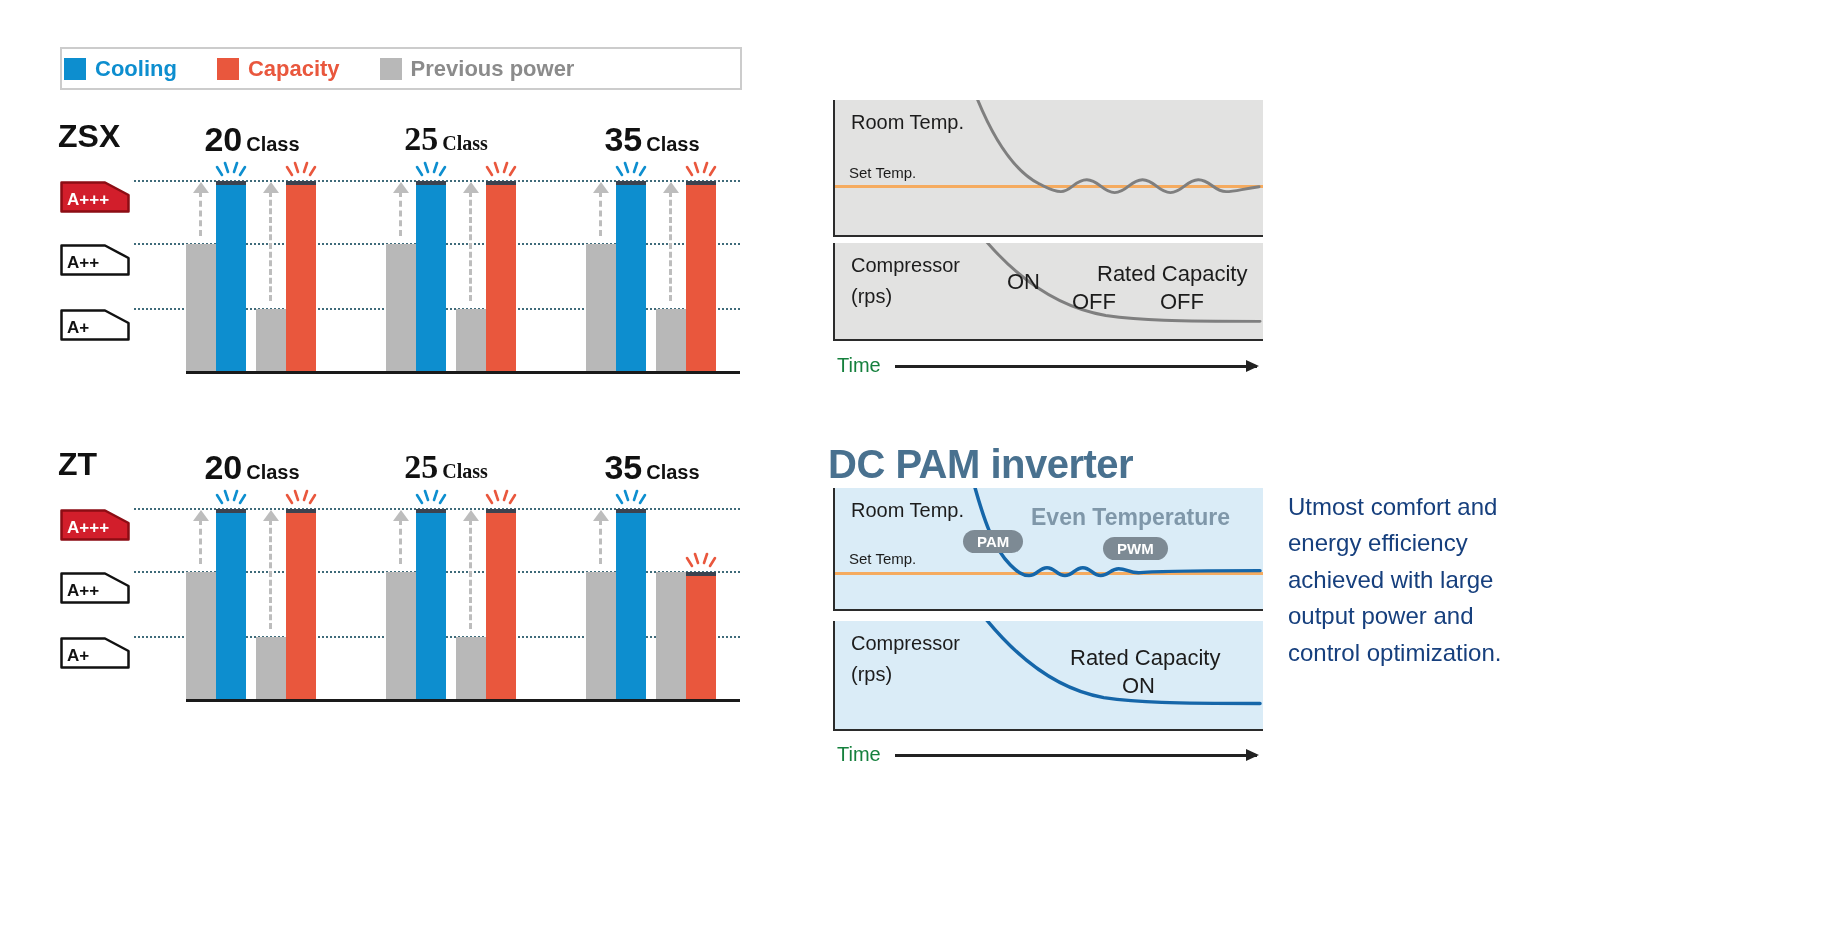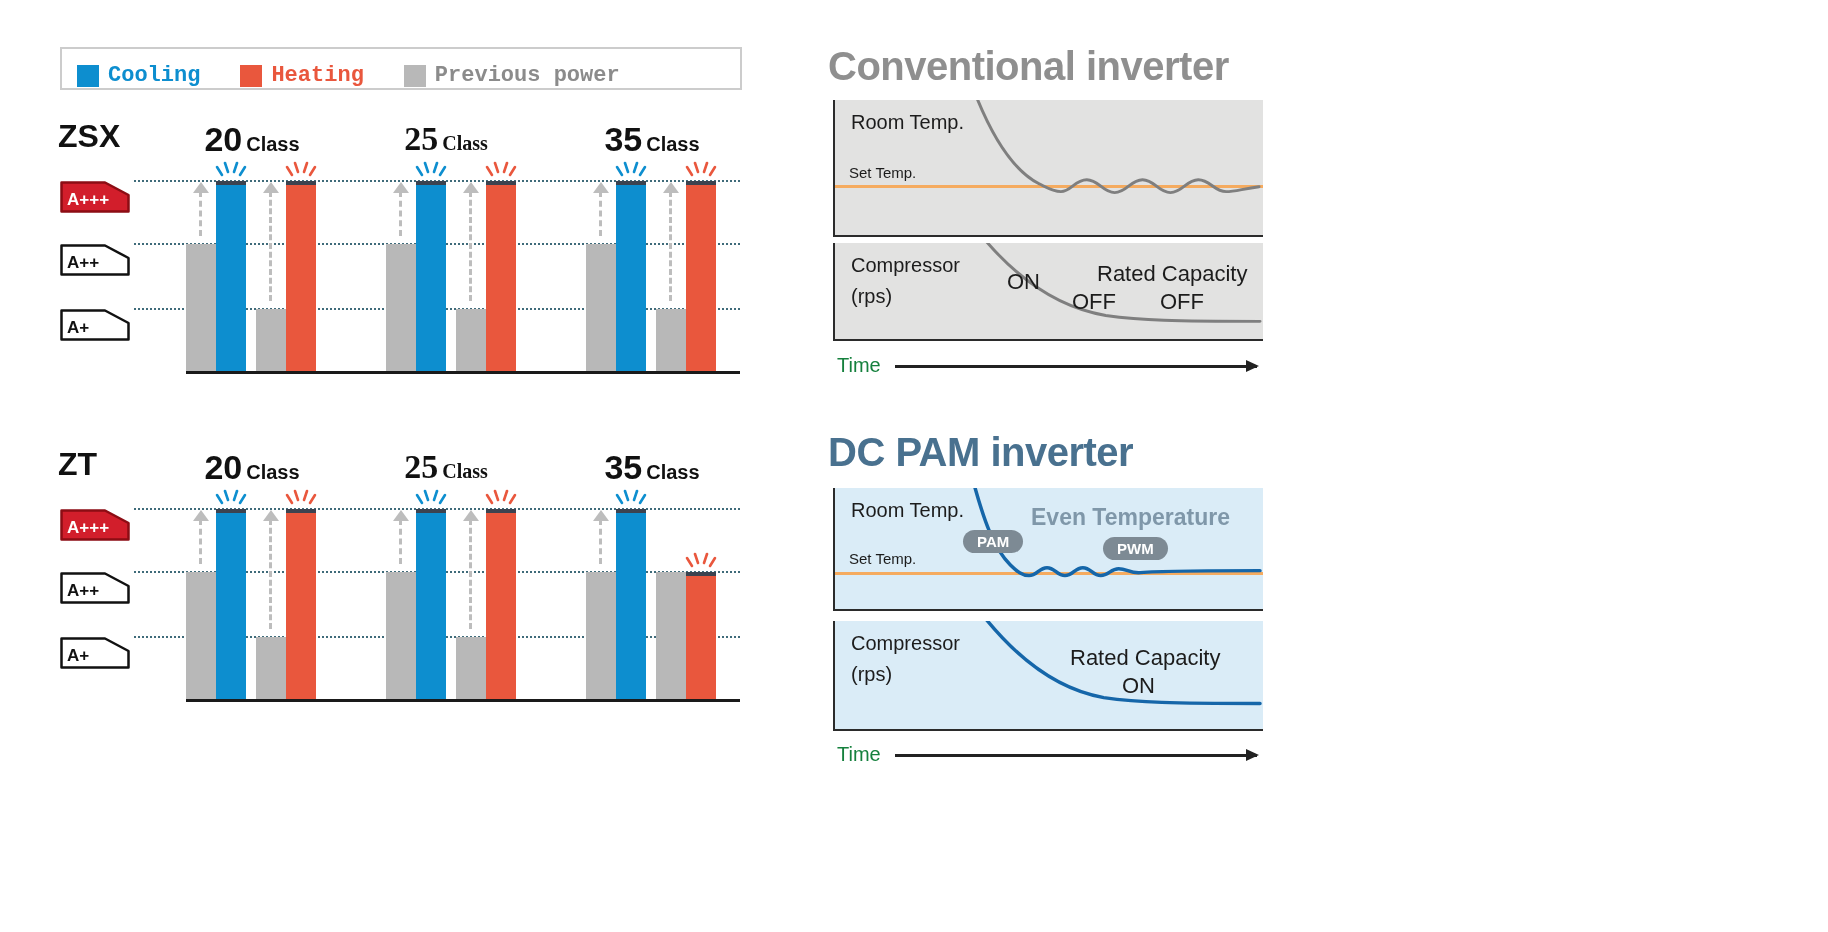--- a/index.html
+++ b/index.html
@@ -2,21 +2,21 @@
 <html style="--cooling: #0d8ecf; --heating: #e9573d; --previous: #b8b8b8; --previous_label: #8b8b8b; --rating_top_badge: #d21e2b; --level_line: #3f6b7a; --conventional_heading: #8f8f8f; --conventional_caption: #9b9b9b; --dcpam_heading: #49718f; --dcpam_caption: #163f7d; --set_temp_line: #f5ab5f; --panel_gray: #e2e2e1; --panel_blue: #daecf7; --gray_curve: #7f7f7f; --blue_curve: #1566a9; --pill: #7d8a94; --even_temp_text: #7f97a9;"><head>
 <meta charset="utf-8">
 <style>
   * { margin:0; padding:0; box-sizing:border-box; }
   html,body { width:1828px; height:932px; background:#fff; overflow:hidden;
               font-family:"Liberation Sans", sans-serif; color:#111; }
   .canvas { position:relative; width:1828px; height:932px; background:#fff; }
 
   
   .legend { position:absolute; left:60px; top:47px; width:682px; height:43px;
-            border:2px solid #cccccc; display:flex; align-items:flex-end; padding-left:15px;font-family:Liberation Mono, monospace; }
+            border:2px solid #cccccc; display:flex; align-items:center; padding-left:2px; }
   .legend-item { display:flex; align-items:center; }
   .legend-item + .legend-item { margin-left:40px; }
   .swatch { width:22px; height:22px; margin-right:9px; }
   .swatch-cooling { background:var(--cooling); }
   .swatch-heating { background:var(--heating); }
   .swatch-previous { background:var(--previous); }
   .legend-label { font-size:22px; font-weight:bold; white-space:nowrap; }
   .label-cooling { color:var(--cooling); }
   .label-heating { color:var(--heating); }
   .label-previous { color:var(--previous_label); }
@@ -55,21 +55,21 @@
   .bar-new { border-top:4px solid #3c4350; }
   .improve-arrow { position:absolute; width:0; border-left:3px dashed #bdbdbd; }
   .arrow-head { position:absolute; width:0; height:0;
                 border-left:8px solid transparent; border-right:8px solid transparent;
                 border-bottom:11px solid #bdbdbd; }
   .burst { position:absolute; width:34px; height:20px; overflow:visible; }
 
   
   .section-title { position:absolute; left:828px; font-size:40px; font-weight:bold; letter-spacing:-0.5px; }
   .title-conv { top:44px; color:var(--conventional_heading); }
-  .title-dcpam { top:430px; color:var(--dcpam_heading); }
+  .title-dcpam { top:442px; color:var(--dcpam_heading); }
 
   .panel { position:absolute; left:833px; width:430px; overflow:hidden;
            border-left:2.5px solid #2b2b2b; border-bottom:2.5px solid #2b2b2b; }
   .panel-gray { background:var(--panel_gray); }
   .panel-blue { background:var(--panel_blue); }
   .p-conv-temp { top:100px; height:137px; }
   .p-conv-comp { top:243px; height:98px; }
   .p-dc-temp { top:488px; height:123px; }
   .p-dc-comp { top:621px; height:110px; }
 
@@ -117,21 +117,21 @@
 
 <div class="canvas">
 
   <div class="legend">
     <div class="legend-item">
       <span class="swatch swatch-cooling"></span>
       <span class="legend-label label-cooling">Cooling</span>
     </div>
     <div class="legend-item">
       <span class="swatch swatch-heating"></span>
-      <span class="legend-label label-heating">Heating</span>
+      <span class="legend-label label-heating">Capacity</span>
     </div>
     <div class="legend-item">
       <span class="swatch swatch-previous"></span>
       <span class="legend-label label-previous">Previous power</span>
     </div>
   </div>
 
   <div class="model-title model-zsx">ZSX</div>
   <div class="model-title model-zt">ZT</div>
 
@@ -305,21 +305,20 @@
       <div class="bar bar-previous" style="left: 656px; top: 572px; height: 127px;"></div>
       <div class="bar bar-heating bar-new" style="left: 686px; top: 572px; height: 127px;"></div>
       <svg class="burst" viewBox="0 0 34 20" style="left: 684px; top: 550px;">
         <line x1="8" y1="16" x2="3" y2="8" stroke="#e9573d" stroke-width="2.6" stroke-linecap="round"></line>
         <line x1="14" y1="13" x2="11" y2="4" stroke="#e9573d" stroke-width="2.6" stroke-linecap="round"></line>
         <line x1="20" y1="13" x2="23" y2="4" stroke="#e9573d" stroke-width="2.6" stroke-linecap="round"></line>
         <line x1="26" y1="16" x2="31" y2="8" stroke="#e9573d" stroke-width="2.6" stroke-linecap="round"></line>
       </svg>
     </div>
 
-  <h2 class="section-title title-conv">Conventional inverter</h2>
 
   <div class="panel panel-gray p-conv-temp">
     <div class="set-line sl-conv"></div>
     <svg class="curve curve-gray" viewBox="0 0 430 137" preserveAspectRatio="none">
       <path d="M141,-6 C159,40 180,72 205,85 C213,89 219,93 227,93 C237,93 241,81 253,81 C265,81 269,94 281,94 C293,94 297,81 309,81 C321,81 325,94 337,94 C349,94 353,81 365,81 C377,81 381,93 393,93 C402,93 410,90 426,88"></path>
     </svg>
     <div class="panel-label">Room Temp.</div>
     <div class="set-label sl-label-conv">Set Temp.</div>
   </div>
 
@@ -367,14 +366,15 @@
     </div>
     <span class="annot a-rated-dc">Rated Capacity</span>
     <span class="annot a-on-dc">ON</span>
   </div>
 
   <div class="time-row time-dc">
     <span class="time-label">Time</span>
     <span class="time-arrow"></span>
   </div>
 
+  <p class="caption cap-dc">Utmost comfort and energy efficiency achieved with large output power and control optimization.</p>
 
 </div>
 
 </body></html>

